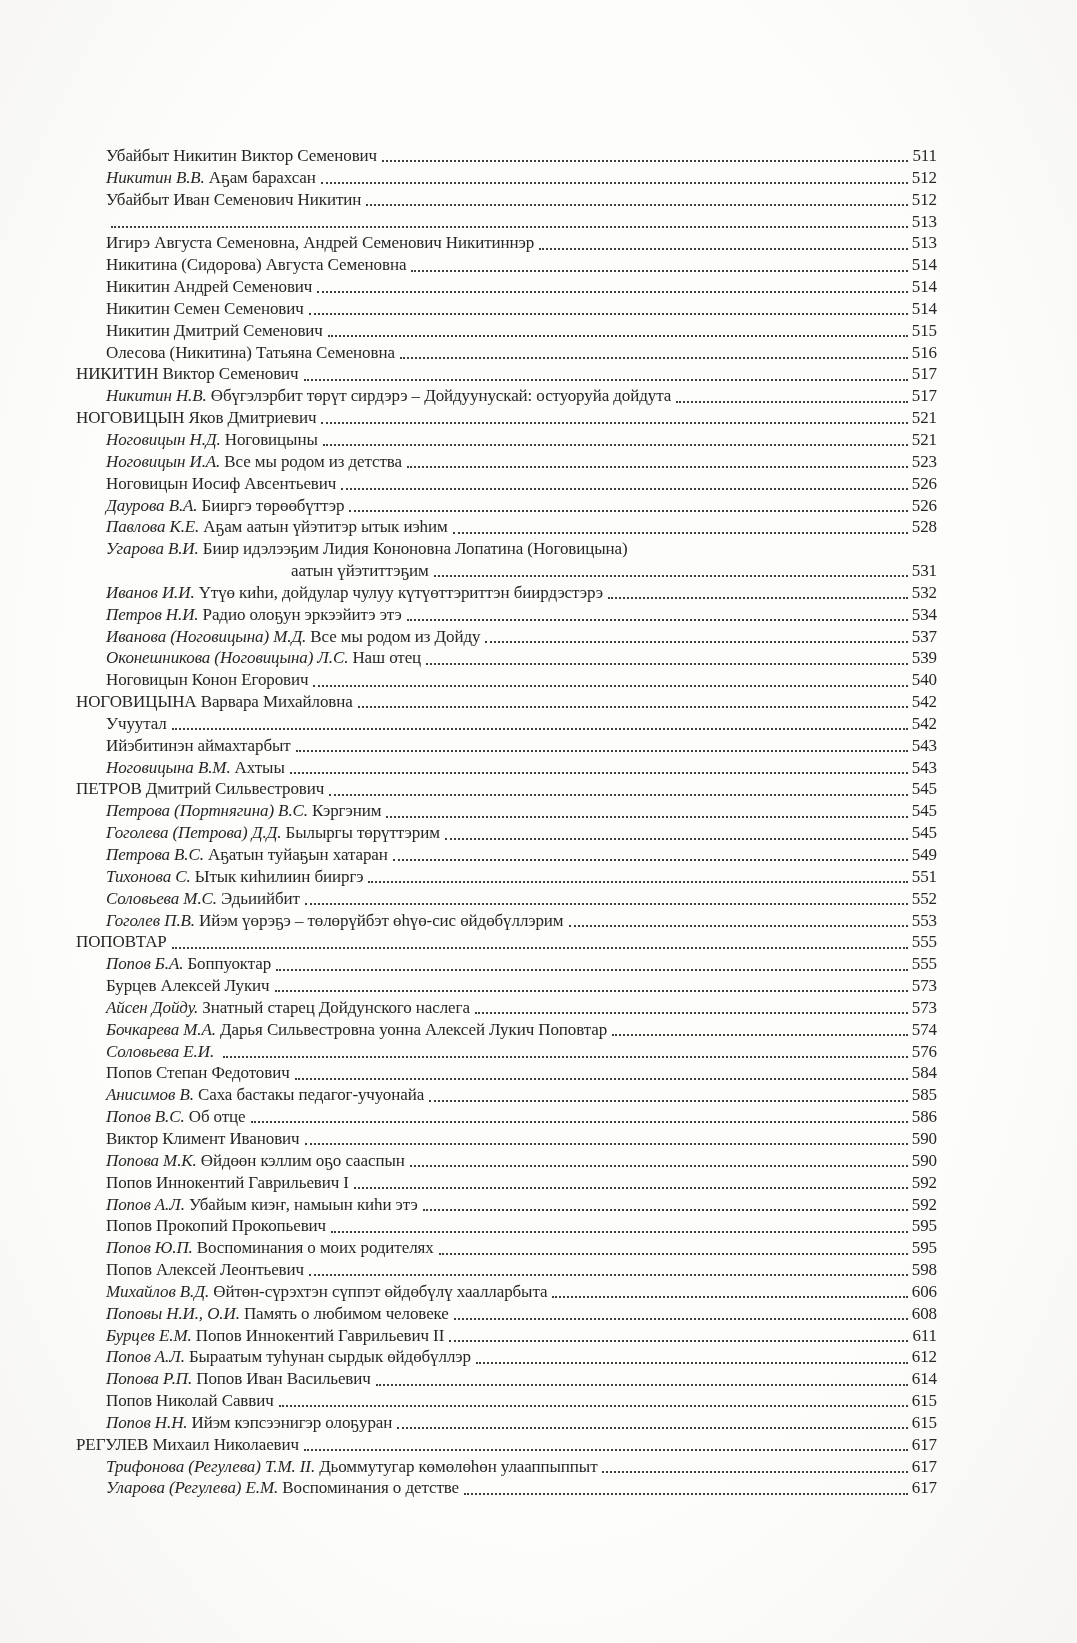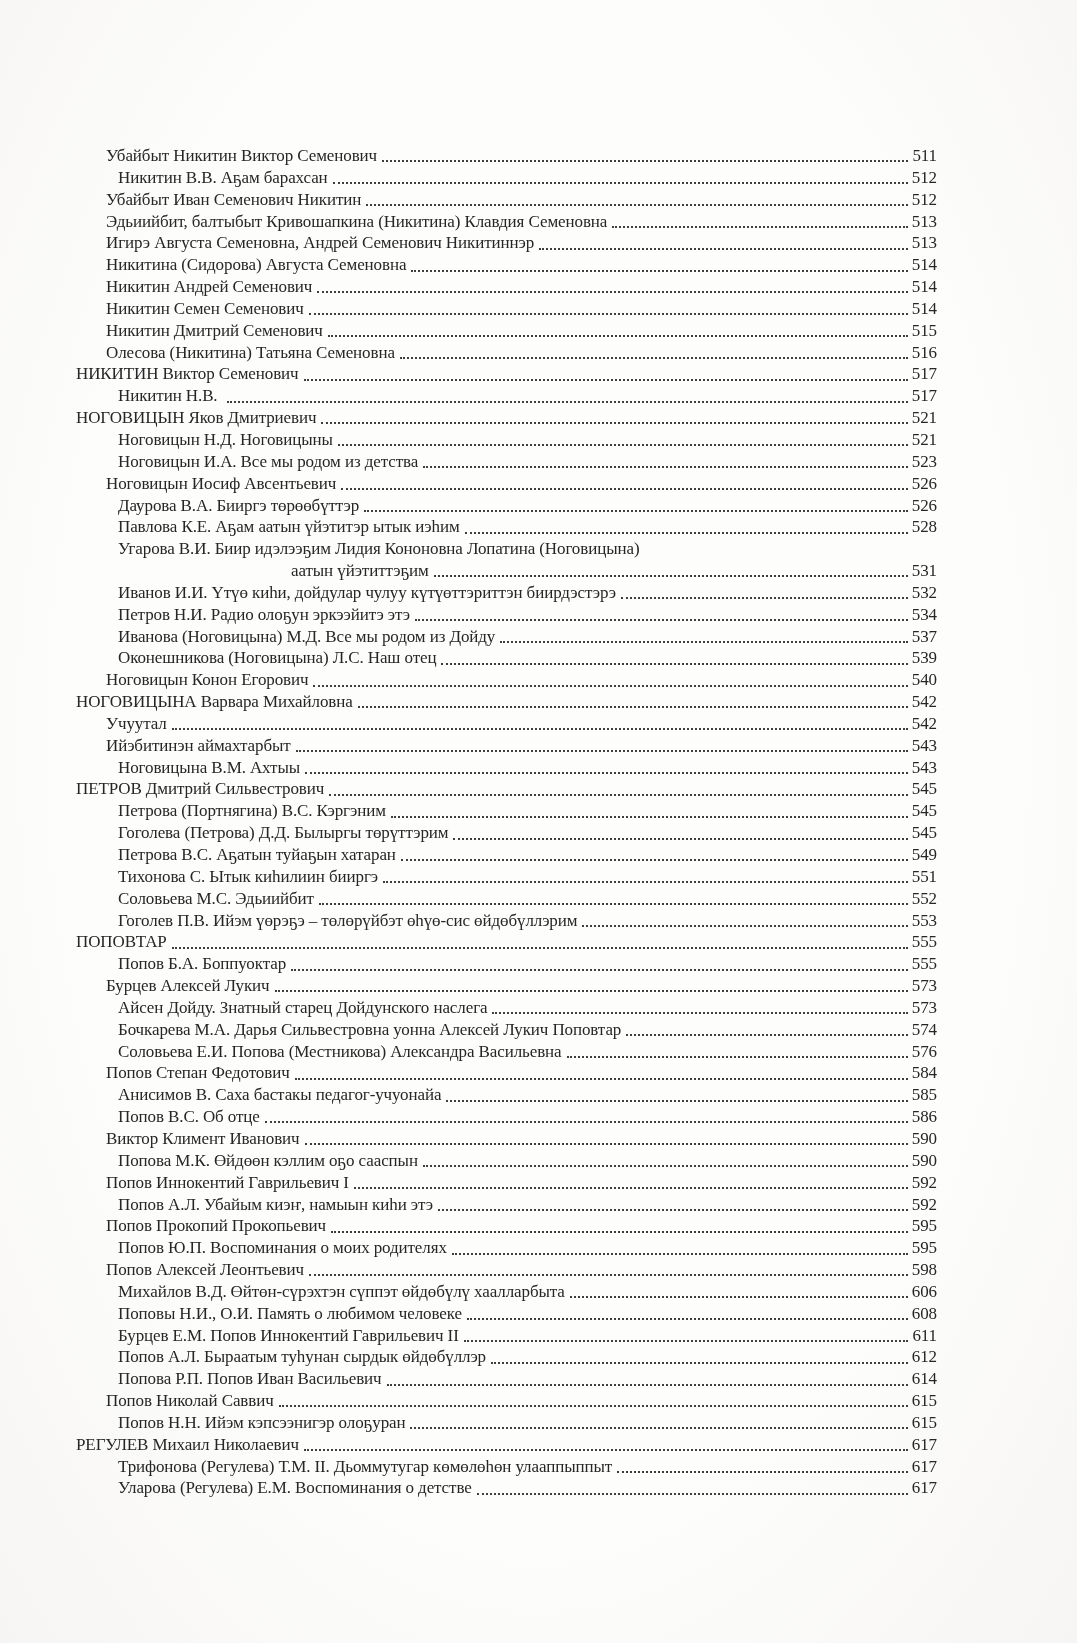--- a/index.html
+++ b/index.html
@@ -25,22 +25,22 @@
     letter-spacing: -0.1px;
   }
   .row {
     display: flex;
     align-items: baseline;
     white-space: nowrap;
   }
   .row.sub  { padding-left: 30px; }
   .row.cont { padding-left: 215px; }
   .author {
+    font-style: italic;
     margin-right: 0.24em;
-    margin-left: 12px;
   }
   .dots {
     flex: 1 1 auto;
     min-width: 10px;
     align-self: flex-end;
     border-bottom: 2.2px dotted #3e3e3e;
     margin: 0 4px 4.5px 5px;
   }
   .page-num { white-space: nowrap; }
 </style>
@@ -59,21 +59,20 @@
         <span class="title">Аҕам барахсан</span>
         <span class="dots"></span>
         <span class="page-num">512</span>
       </div>
       <div class="row sub">
         <span class="title">Убайбыт Иван Семенович Никитин</span>
         <span class="dots"></span>
         <span class="page-num">512</span>
       </div>
       <div class="row sub">
-        <span class="title">Эдьиийбит, балтыбыт Кривошапкина (Никитина) Клавдия Семеновна</span>
         <span class="dots"></span>
         <span class="page-num">513</span>
       </div>
       <div class="row sub">
         <span class="title">Игирэ Августа Семеновна, Андрей Семенович Никитиннэр</span>
         <span class="dots"></span>
         <span class="page-num">513</span>
       </div>
       <div class="row sub">
         <span class="title">Никитина (Сидорова) Августа Семеновна</span>
@@ -100,20 +99,21 @@
         <span class="dots"></span>
         <span class="page-num">516</span>
       </div>
       <div class="row main">
         <span class="title">НИКИТИН Виктор Семенович</span>
         <span class="dots"></span>
         <span class="page-num">517</span>
       </div>
       <div class="row sub">
         <span class="author">Никитин Н.В.</span>
+        <span class="title">Өбүгэлэрбит төрүт сирдэрэ – Дойдуунускай: остуоруйа дойдута</span>
         <span class="dots"></span>
         <span class="page-num">517</span>
       </div>
       <div class="row main">
         <span class="title">НОГОВИЦЫН Яков Дмитриевич</span>
         <span class="dots"></span>
         <span class="page-num">521</span>
       </div>
       <div class="row sub">
         <span class="author">Ноговицын Н.Д.</span>
@@ -267,21 +267,20 @@
         <span class="page-num">573</span>
       </div>
       <div class="row sub">
         <span class="author">Бочкарева М.А.</span>
         <span class="title">Дарья Сильвестровна уонна Алексей Лукич Поповтар</span>
         <span class="dots"></span>
         <span class="page-num">574</span>
       </div>
       <div class="row sub">
         <span class="author">Соловьева Е.И.</span>
-        <span class="title">Попова (Местникова) Александра Васильевна</span>
         <span class="dots"></span>
         <span class="page-num">576</span>
       </div>
       <div class="row sub">
         <span class="title">Попов Степан Федотович</span>
         <span class="dots"></span>
         <span class="page-num">584</span>
       </div>
       <div class="row sub">
         <span class="author">Анисимов В.</span>

